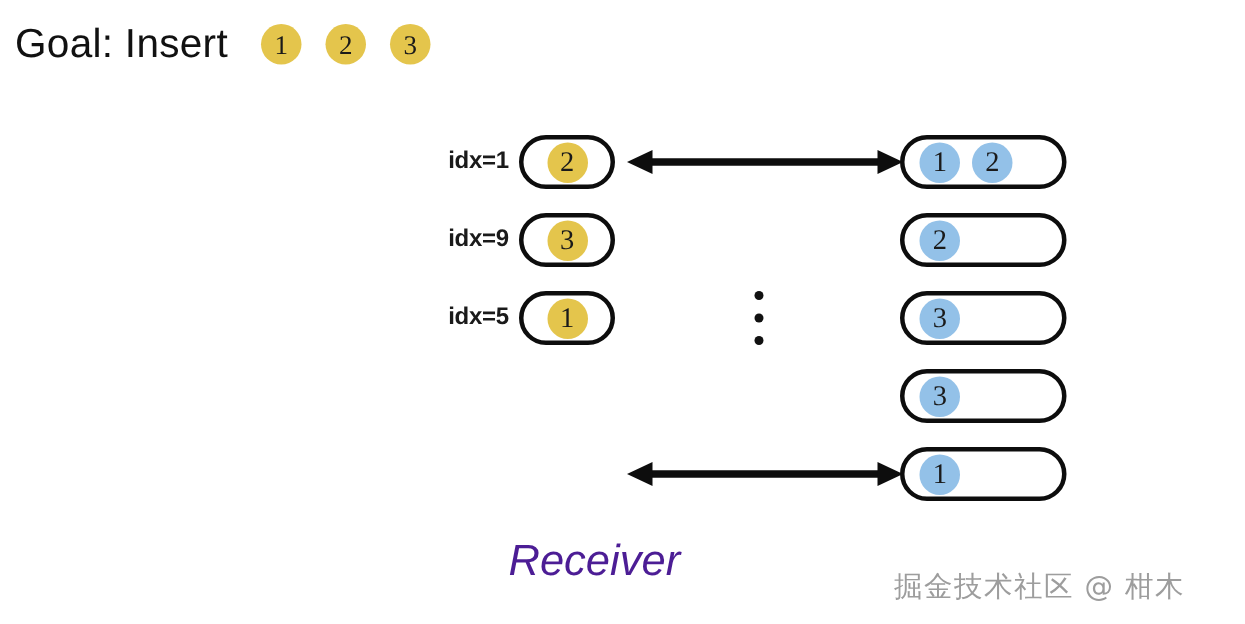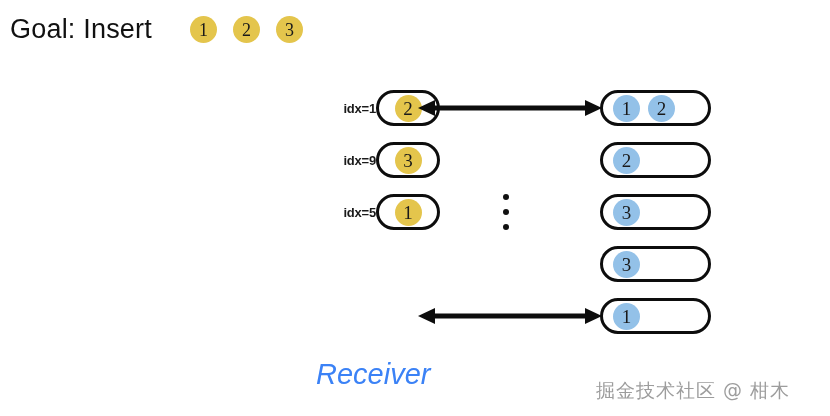--- a/index.html
+++ b/index.html
@@ -18,21 +18,21 @@
     overflow: hidden;
   }
 
   
   #goal-row {
     position: absolute;
     left: 10px;
     top: 14px;
     display: flex;
     align-items: center;
-    gap: 32px;
+    gap: 16px;
   }
   #goal-title {
     font-size: 27px;
     font-weight: 400;
     color: #111111;
     letter-spacing: 0.2px;
     white-space: nowrap;
   }
   #goal-chips {
     display: flex;
@@ -79,27 +79,26 @@
   .row {
     display: flex;
     align-items: center;
     height: 36px;
     margin-bottom: 16px;
   }
   .row:last-child { margin-bottom: 0; }
 
   .idx-label {
     width: 54px;
-    text-align: right;
-    font-size: 13px;
+    text-align: center;
+    font-size: 16px;
     font-weight: 700;
     color: #1a1a1a;
     font-family: "Liberation Sans", sans-serif;
     letter-spacing: -0.2px;
-    margin-left: 30px;
   }
 
   .pill {
     box-sizing: border-box;
     height: 36px;
     border: 3px solid #0d0d0d;
     border-radius: 18px;
     background: #ffffff;
     display: flex;
     align-items: center;
@@ -134,22 +133,23 @@
     background: #111111;
   }
 
   
   .caption {
     position: absolute;
     font-family: "Liberation Sans", sans-serif;
     font-style: italic;
     font-size: 29px;
     font-weight: 400;
-    color: #3b82f6;
+    color: #4c1d95;
     white-space: nowrap;
+    margin-left: 23px;
   }
   #caption-receiver { left: 316px; top: 358px; }
   #caption-sender   { left: 613px; top: 352px; }
 
   
   #watermark {
     position: absolute;
     left: 596px;
     top: 378px;
     font-family: "DejaVu Sans", sans-serif;

